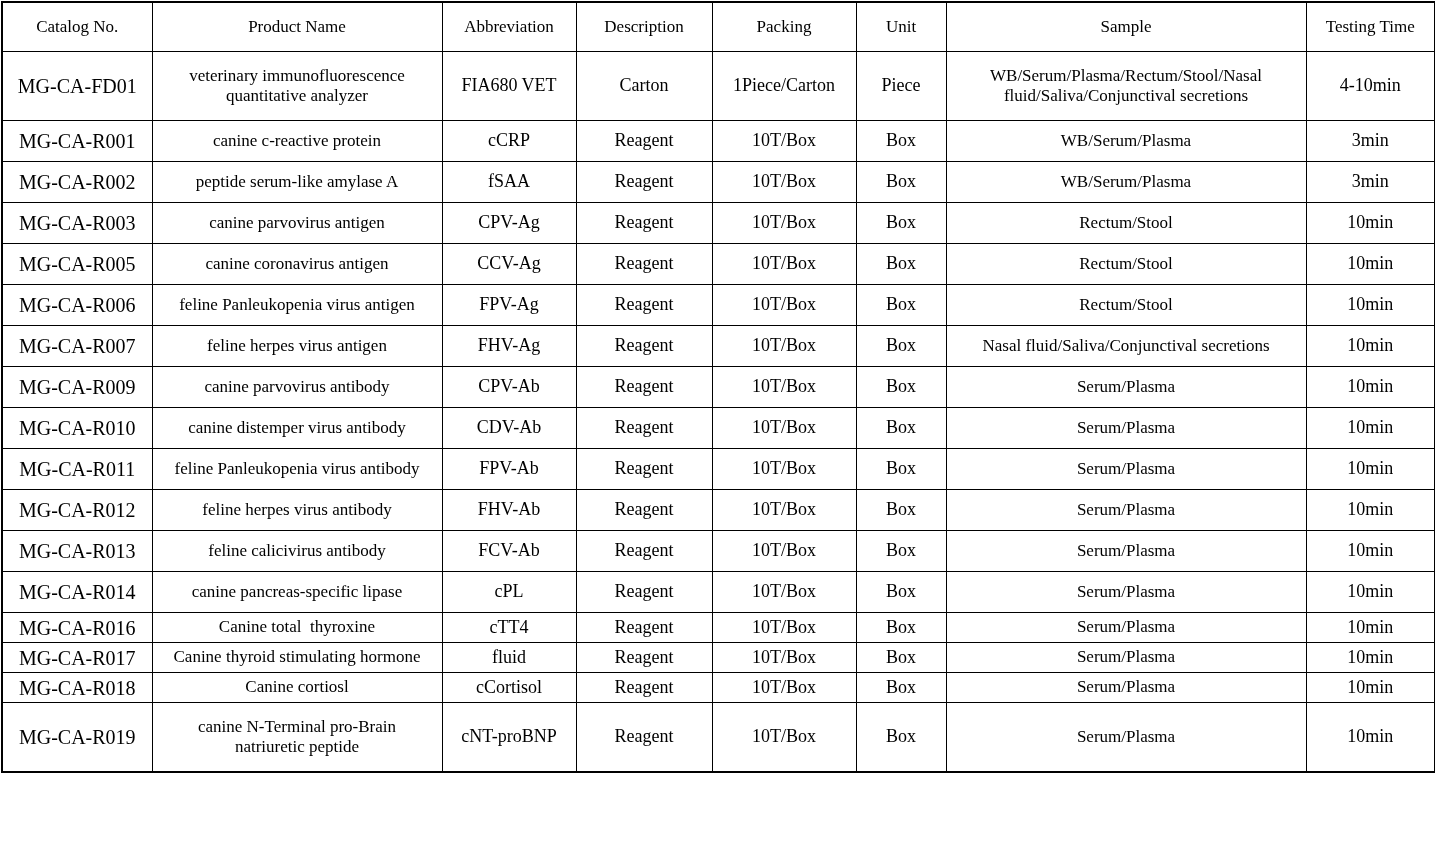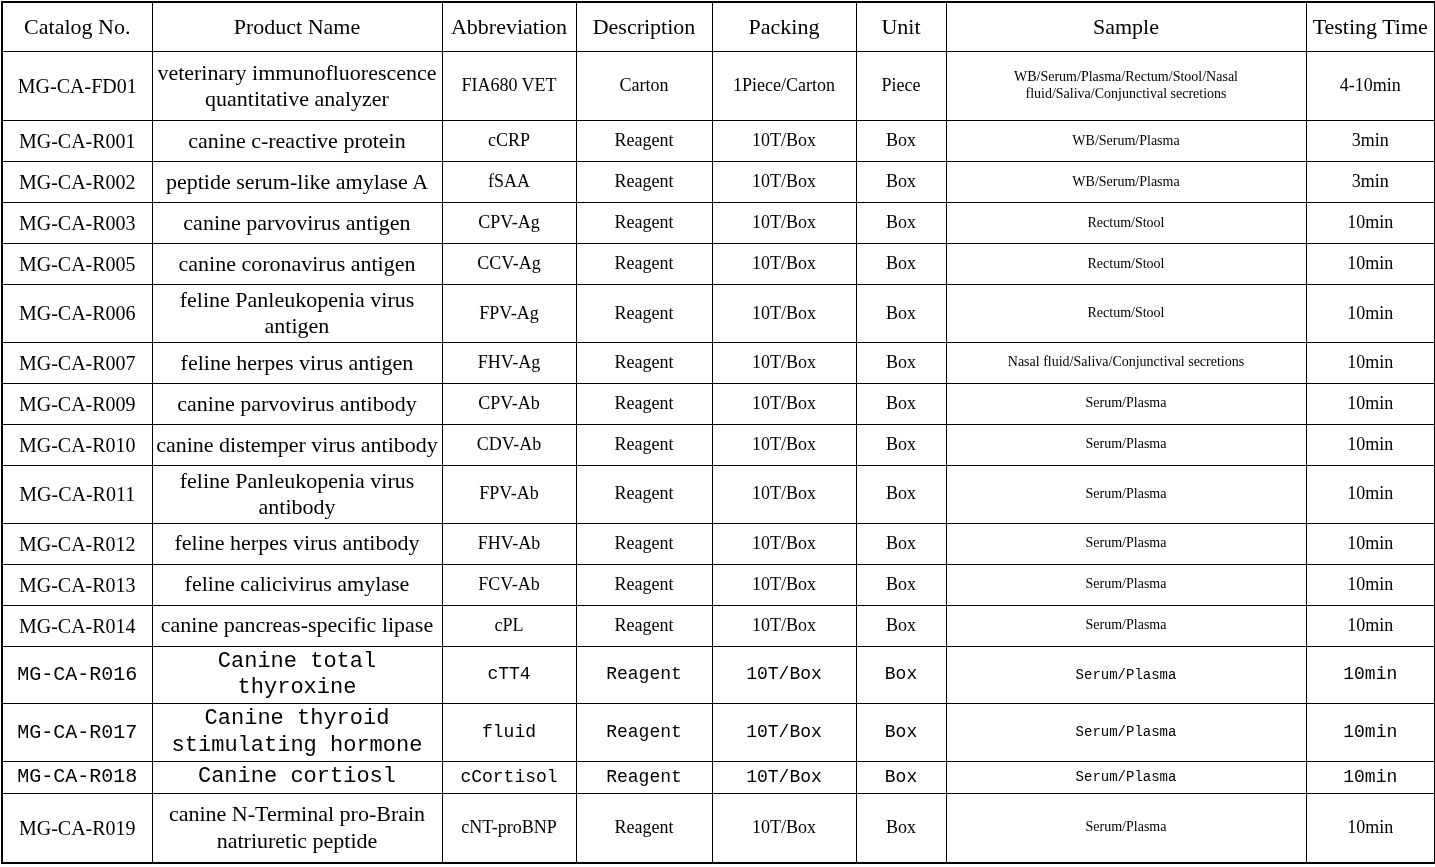--- a/index.html
+++ b/index.html
@@ -44,34 +44,34 @@
   col.c-catalog      { width: 150px; }
   col.c-product      { width: 290px; }
   col.c-abbrev       { width: 134px; }
   col.c-desc         { width: 136px; }
   col.c-packing      { width: 144px; }
   col.c-unit         { width: 90px; }
   col.c-sample       { width: 360px; }
   col.c-testing      { width: 129px; }
 
   thead th {
-    font-size: 22px;
+    font-size: 17px;
     height: 44px;
   }
   tbody td {
     font-size: 18px;
   }
   td.cell-catalog { font-size: 20px; }
-  td.cell-product { font-size: 22px; }
-  td.cell-sample  { font-size: 14px; }
+  td.cell-product { font-size: 17px; }
+  td.cell-sample  { font-size: 17px; }
 
   
   tr.h-tall   td { height: 64px; }
   tr.h-normal td { height: 36px; }
-  tr.h-tight  td { height: 25px; font-family: Liberation Mono, monospace; }
+  tr.h-tight  td { height: 25px; }
 </style>
 </head>
 <body>
 
 <div id="catalog-wrap">
   <table class="catalog">
     <colgroup>
       <col class="c-catalog">
       <col class="c-product">
       <col class="c-abbrev">
@@ -201,21 +201,21 @@
           <td class="cell-product">feline herpes virus antibody</td>
           <td class="cell-abbreviation">FHV-Ab</td>
           <td class="cell-description">Reagent</td>
           <td class="cell-packing">10T/Box</td>
           <td class="cell-unit">Box</td>
           <td class="cell-sample">Serum/Plasma</td>
           <td class="cell-testing">10min</td>
         </tr>
         <tr class="h-normal">
           <td class="cell-catalog">MG-CA-R013</td>
-          <td class="cell-product">feline calicivirus amylase</td>
+          <td class="cell-product">feline calicivirus antibody</td>
           <td class="cell-abbreviation">FCV-Ab</td>
           <td class="cell-description">Reagent</td>
           <td class="cell-packing">10T/Box</td>
           <td class="cell-unit">Box</td>
           <td class="cell-sample">Serum/Plasma</td>
           <td class="cell-testing">10min</td>
         </tr>
         <tr class="h-normal">
           <td class="cell-catalog">MG-CA-R014</td>
           <td class="cell-product">canine pancreas-specific lipase</td>

